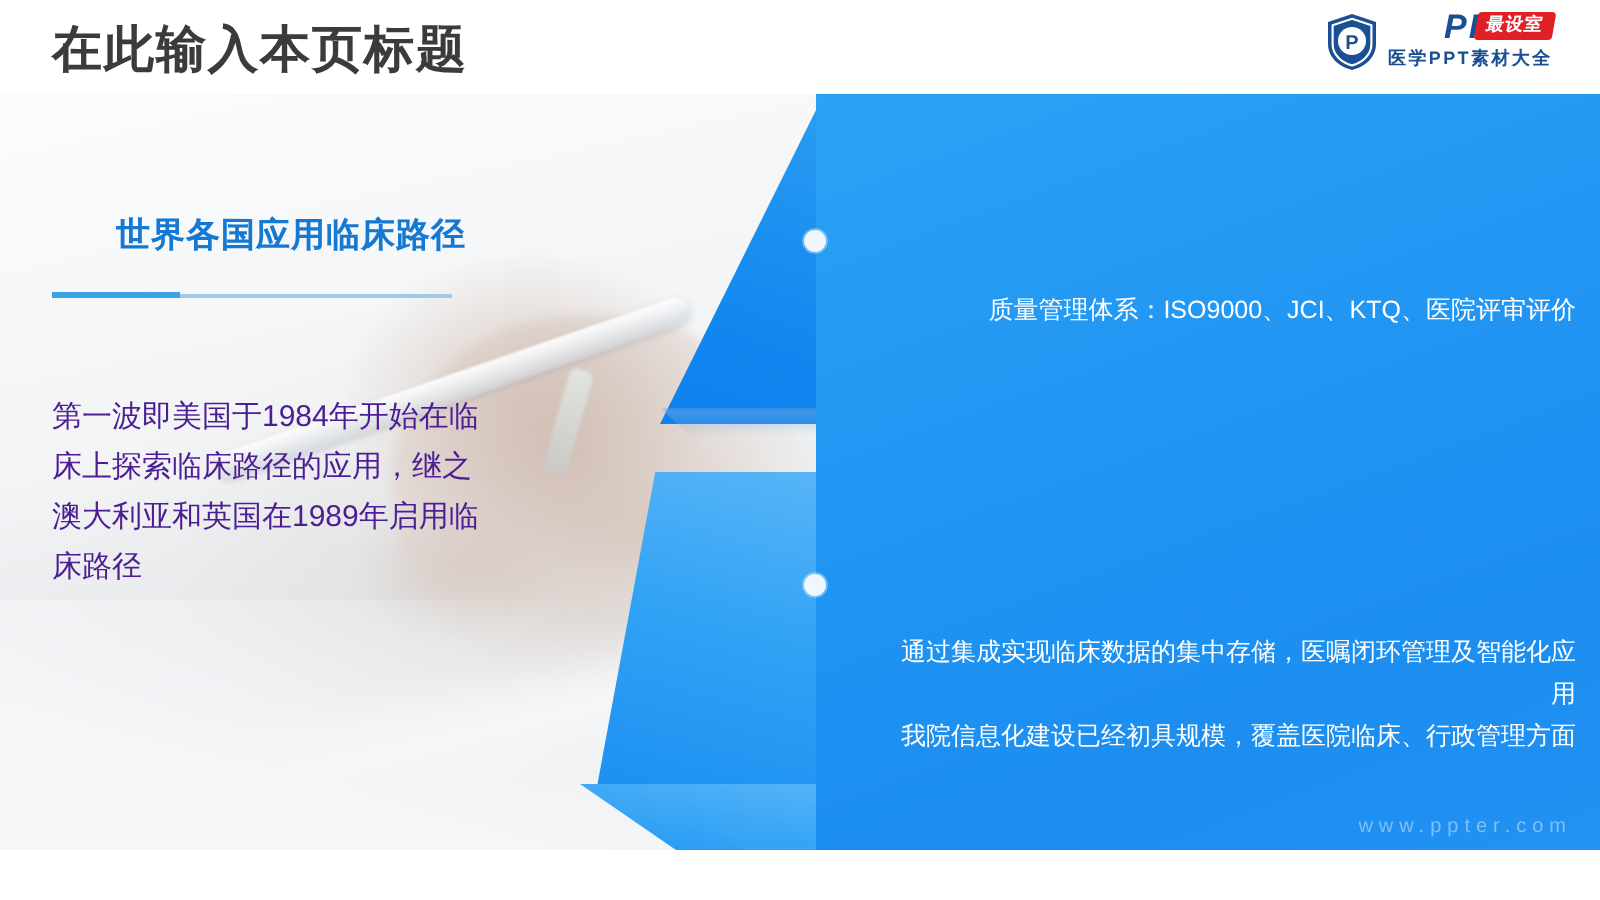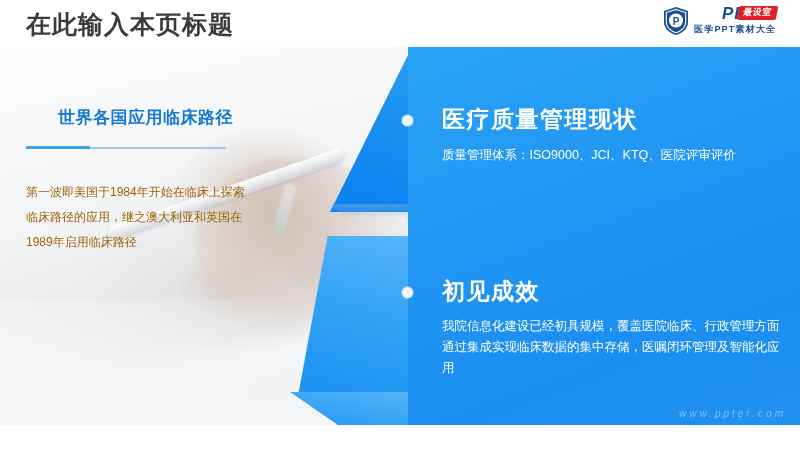--- a/index.html
+++ b/index.html
@@ -180,23 +180,24 @@
     width: 200px;
     height: 3px;
   }
   .left-rule .seg-a { position:absolute; left:0; top:0; width:64px; height:3px; background:#3ba3e8; }
   .left-rule .seg-b { position:absolute; left:64px; top:1px; width:136px; height:1.5px; background:#9fcbe9; }
 
   .left-para {
     position: absolute;
     left: 26px;
     width: 222px;
-    font-size: 12px;
+    font-size: 15px;
     line-height: 25px;
-    color: #a16207;
+    color: #4c1d95;
+    margin-top: 16px;
   }
   .left-para.p1 { top: 180px; }
   .left-para.p2 { top: 285px; }
 
   
   .panel-main {
     position: absolute;
     left: 408px;
     top: 47px;
     width: 392px;
@@ -279,31 +280,30 @@
   .block-body {
     position: absolute;
     left: 442px;
     width: 346px;
     font-size: 12.5px;
     line-height: 21px;
     color: #ffffff;
   }
   .block-body.t1 { top: 145px; }
   .block-body.t2 { top: 316px; }
-  .block-body p { margin: 0; }
+  .block-body p { margin: 0; text-align: right; }
 
   .watermark {
     position: absolute;
     right: 14px;
     bottom: 6px;
     font-size: 10px;
     letter-spacing: 3px;
     color: rgba(255,255,255,0.42);
     white-space: nowrap;
-    font-style: italic;
   }
 </style>
 </head>
 <body>
 
 <div id="slide">
 
   <div class="bg-photo">
     <div class="bg-hand"></div>
     <div class="bg-hand2"></div>
@@ -336,27 +336,25 @@
   <div class="panel-main"></div>
 
   <div class="left-heading">世界各国应用临床路径</div>
   <div class="left-rule">
     <div class="seg-a"></div>
     <div class="seg-b"></div>
   </div>
   <div class="left-para p1">第一波即美国于1984年开始在临床上探索临床路径的应用，继之澳大利亚和英国在1989年启用临床路径</div>
 
   <div class="bullet b1"></div>
-  <div class="block-heading h1">医疗质量管理现状</div>
   <div class="block-body t1">
     <p>质量管理体系：ISO9000、JCI、KTQ、医院评审评价</p>
   </div>
 
   <div class="bullet b2"></div>
-  <div class="block-heading h2">初见成效</div>
   <div class="block-body t2">
+    <p>通过集成实现临床数据的集中存储，医嘱闭环管理及智能化应用</p>
     <p>我院信息化建设已经初具规模，覆盖医院临床、行政管理方面</p>
-    <p>通过集成实现临床数据的集中存储，医嘱闭环管理及智能化应用</p>
   </div>
 
   <div class="watermark">www.ppter.com</div>
 
 </div>
 
 </body></html>

